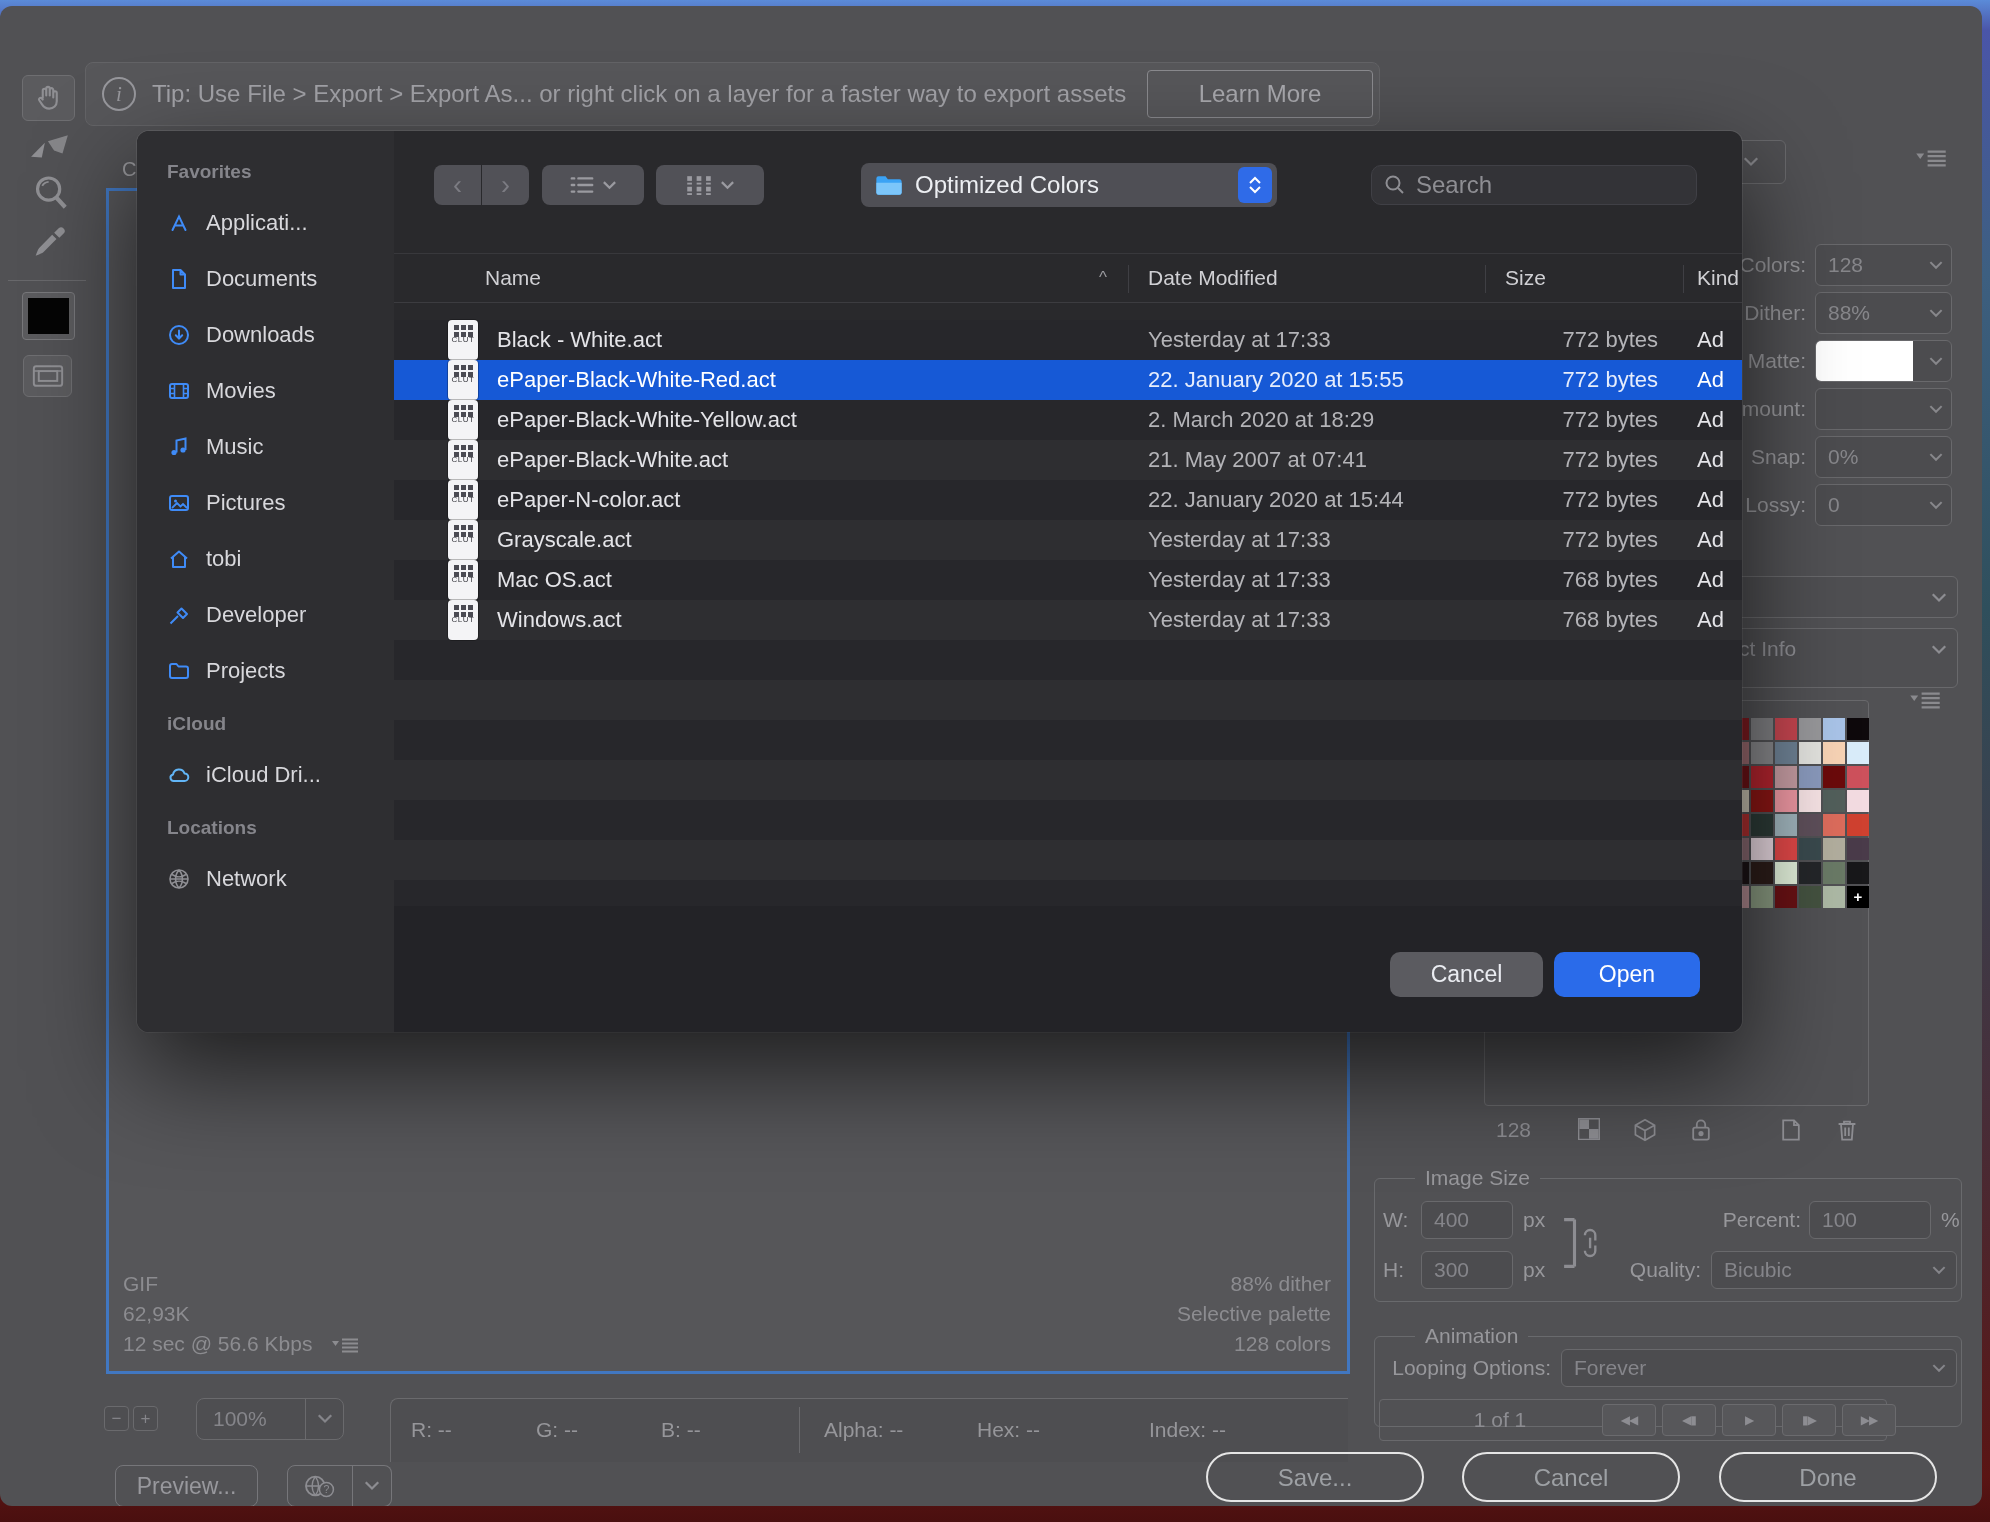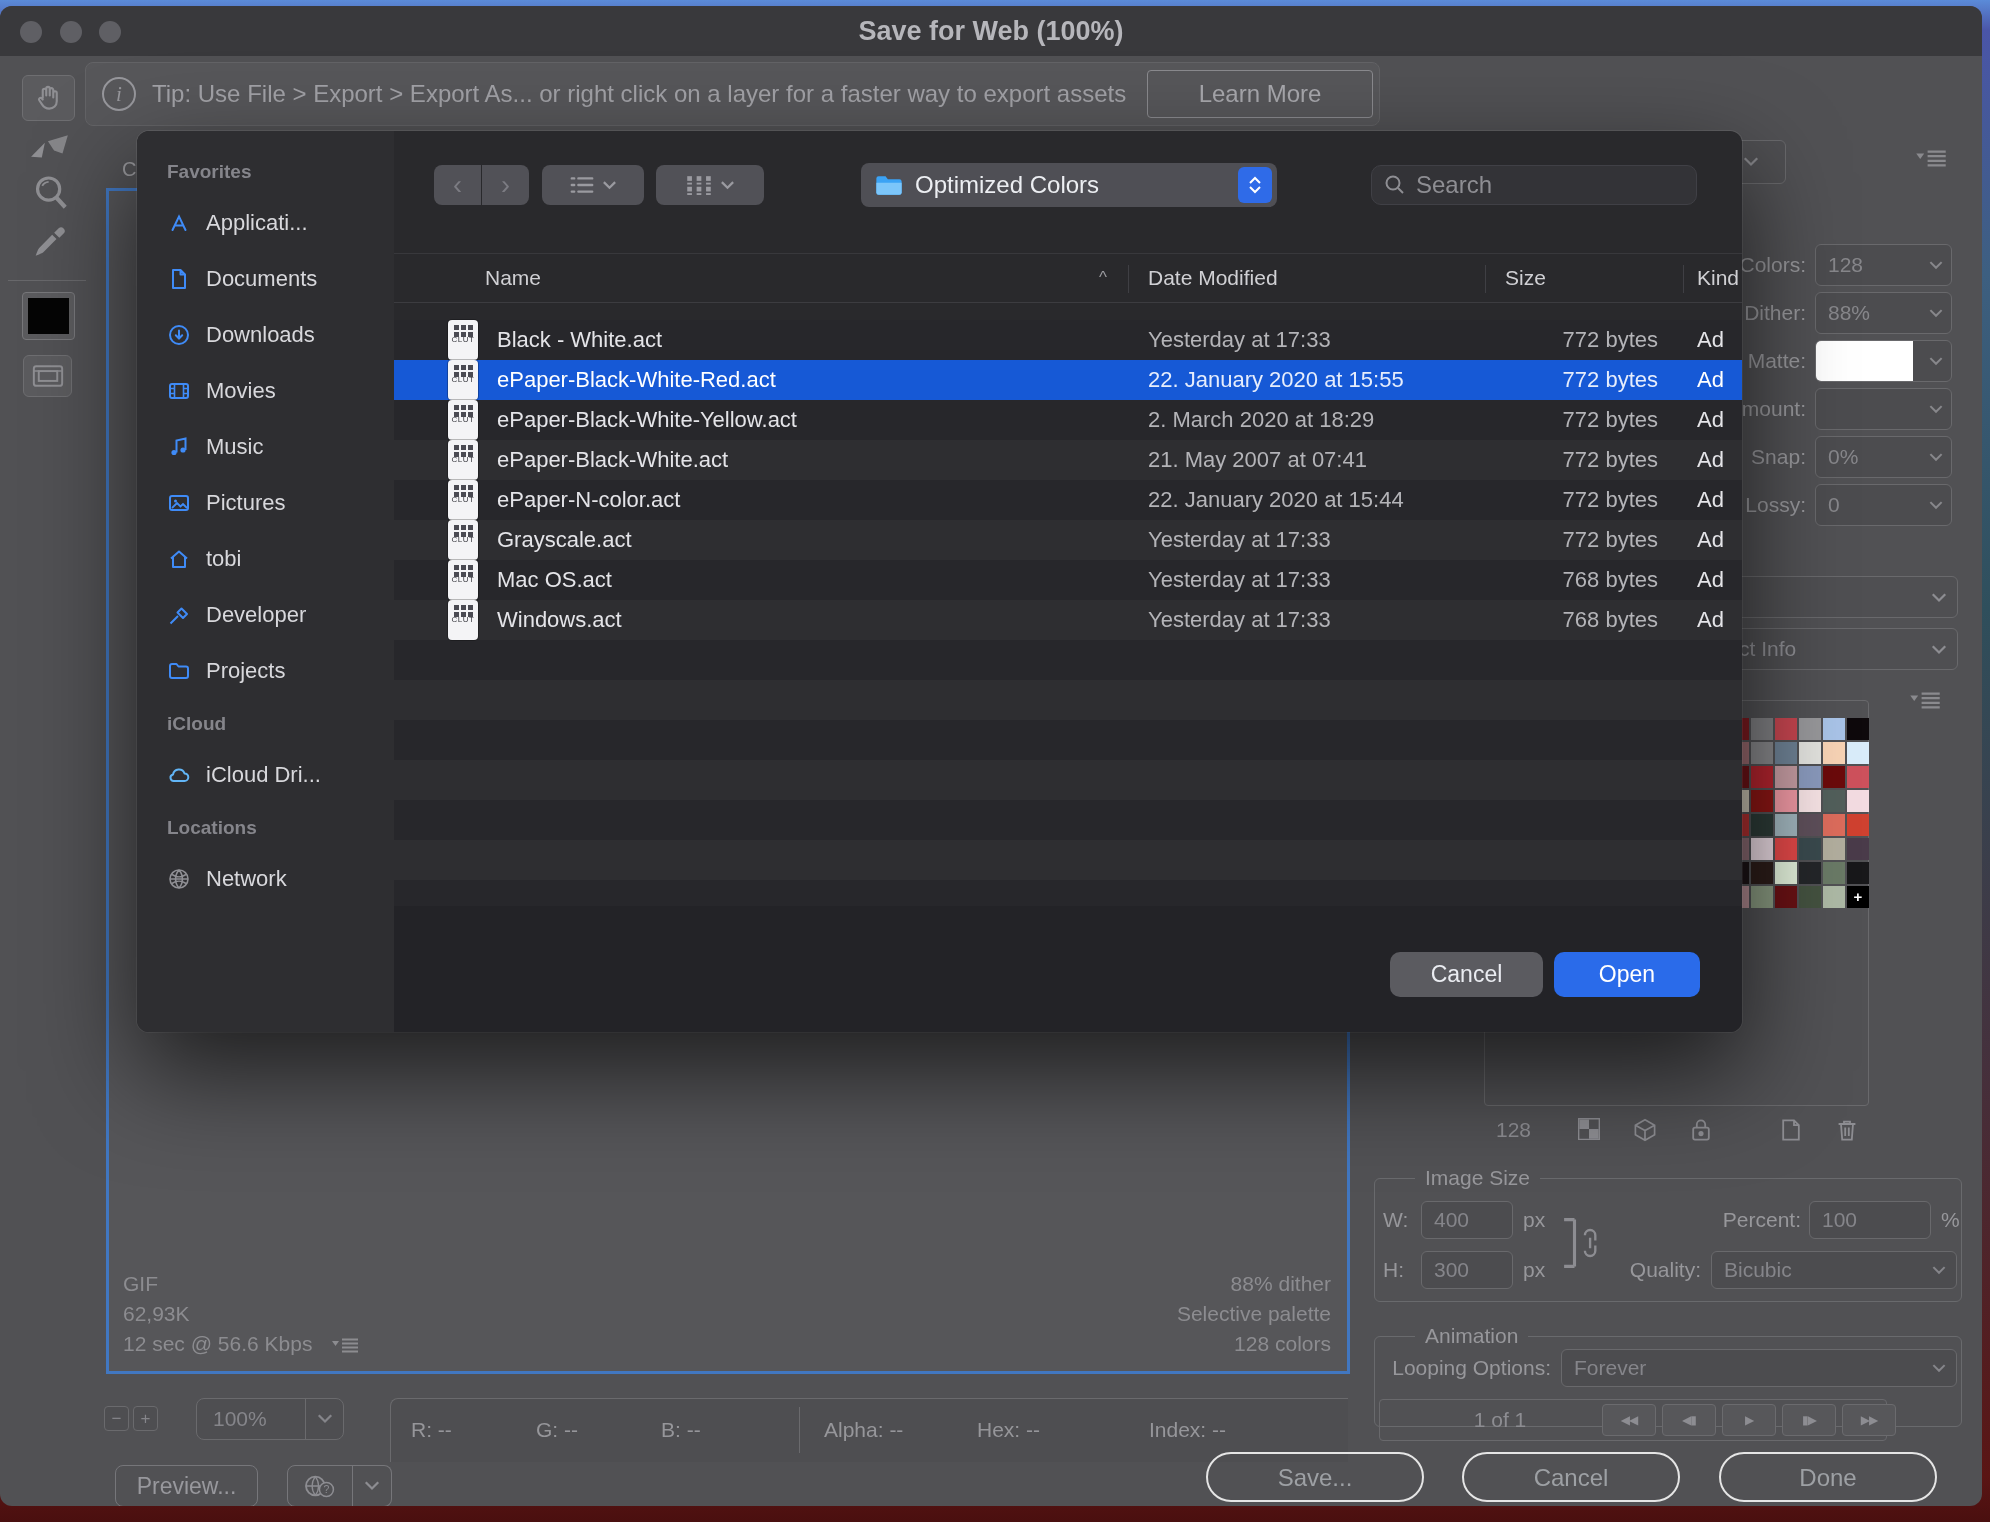--- a/index.html
+++ b/index.html
@@ -103,26 +103,20 @@
   .ficon .clut { position:absolute; left:0; bottom:3px; width:100%; text-align:center; font-size:8px; color:#3a3a40; letter-spacing:.5px; }
   .dlg-footer { position:absolute; left:257px; right:0; top:775px; bottom:0; background:#232327; }
   .dlg-cancel { position:absolute; left:1253px; top:821px; width:153px; height:45px; background:#5b5b60; border-radius:10px; color:#eaecf1; font-size:23px; text-align:center; line-height:45px; }
   .dlg-open { position:absolute; left:1417px; top:821px; width:146px; height:45px; background:#2a6bea; border-radius:10px; color:#ffffff; font-size:23px; text-align:center; line-height:45px; }
   svg { display:block; }
 </style>
 </head>
 <body>
 
 <div class="ps-window">
-  <div class="titlebar">
-    <span class="tl" style="left:20px"></span>
-    <span class="tl" style="left:60px"></span>
-    <span class="tl" style="left:99px"></span>
-    <div class="win-title">Save for Web (100%)</div>
-  </div>
 
   <div class="tipbar">
     <div class="tip-info">i</div>
     <div class="tip-text">Tip: Use File &gt; Export &gt; Export As...  or right click on a layer for a faster way to export assets</div>
     <div class="learn-more">Learn More</div>
   </div>
 
   <div class="tool tool-box" style="left:22px;top:69px;width:53px;height:46px">
     <span>
         <svg width="30" height="30" viewBox="0 0 24 24" fill="none" stroke="#8f8f93" stroke-width="1.7" stroke-linecap="round">
@@ -243,21 +237,21 @@
         </svg>
       </span></div>
 
   <div class="dd-box" style="left:1705px;top:570px;width:253px;height:42px">
     <span style="position:absolute;right:10px;top:16px">
         <svg width="16" height="10" viewBox="0 0 12 8">
           <path d="M1 1 L6 6 L11 1" fill="none" stroke="#8d8d92" stroke-width="1.8"></path>
         </svg>
       </span>
   </div>
-  <div class="dd-box" style="left:1705px;top:622px;width:253px;height:42px;line-height:40px;padding-left:33px">
+  <div class="dd-box" style="left:1705px;top:622px;width:253px;height:60px;line-height:40px;padding-left:33px">
     <span>ct Info</span>
     <span style="position:absolute;right:10px;top:16px">
         <svg width="16" height="10" viewBox="0 0 12 8">
           <path d="M1 1 L6 6 L11 1" fill="none" stroke="#8d8d92" stroke-width="1.8"></path>
         </svg>
       </span>
   </div>
   <div class="abs" style="left:1910px;top:686px">
       <svg width="30" height="17" viewBox="0 0 26 15">
         <path d="M0 3 h7 l-3.5 5 z" fill="#8a8a8e"></path>

